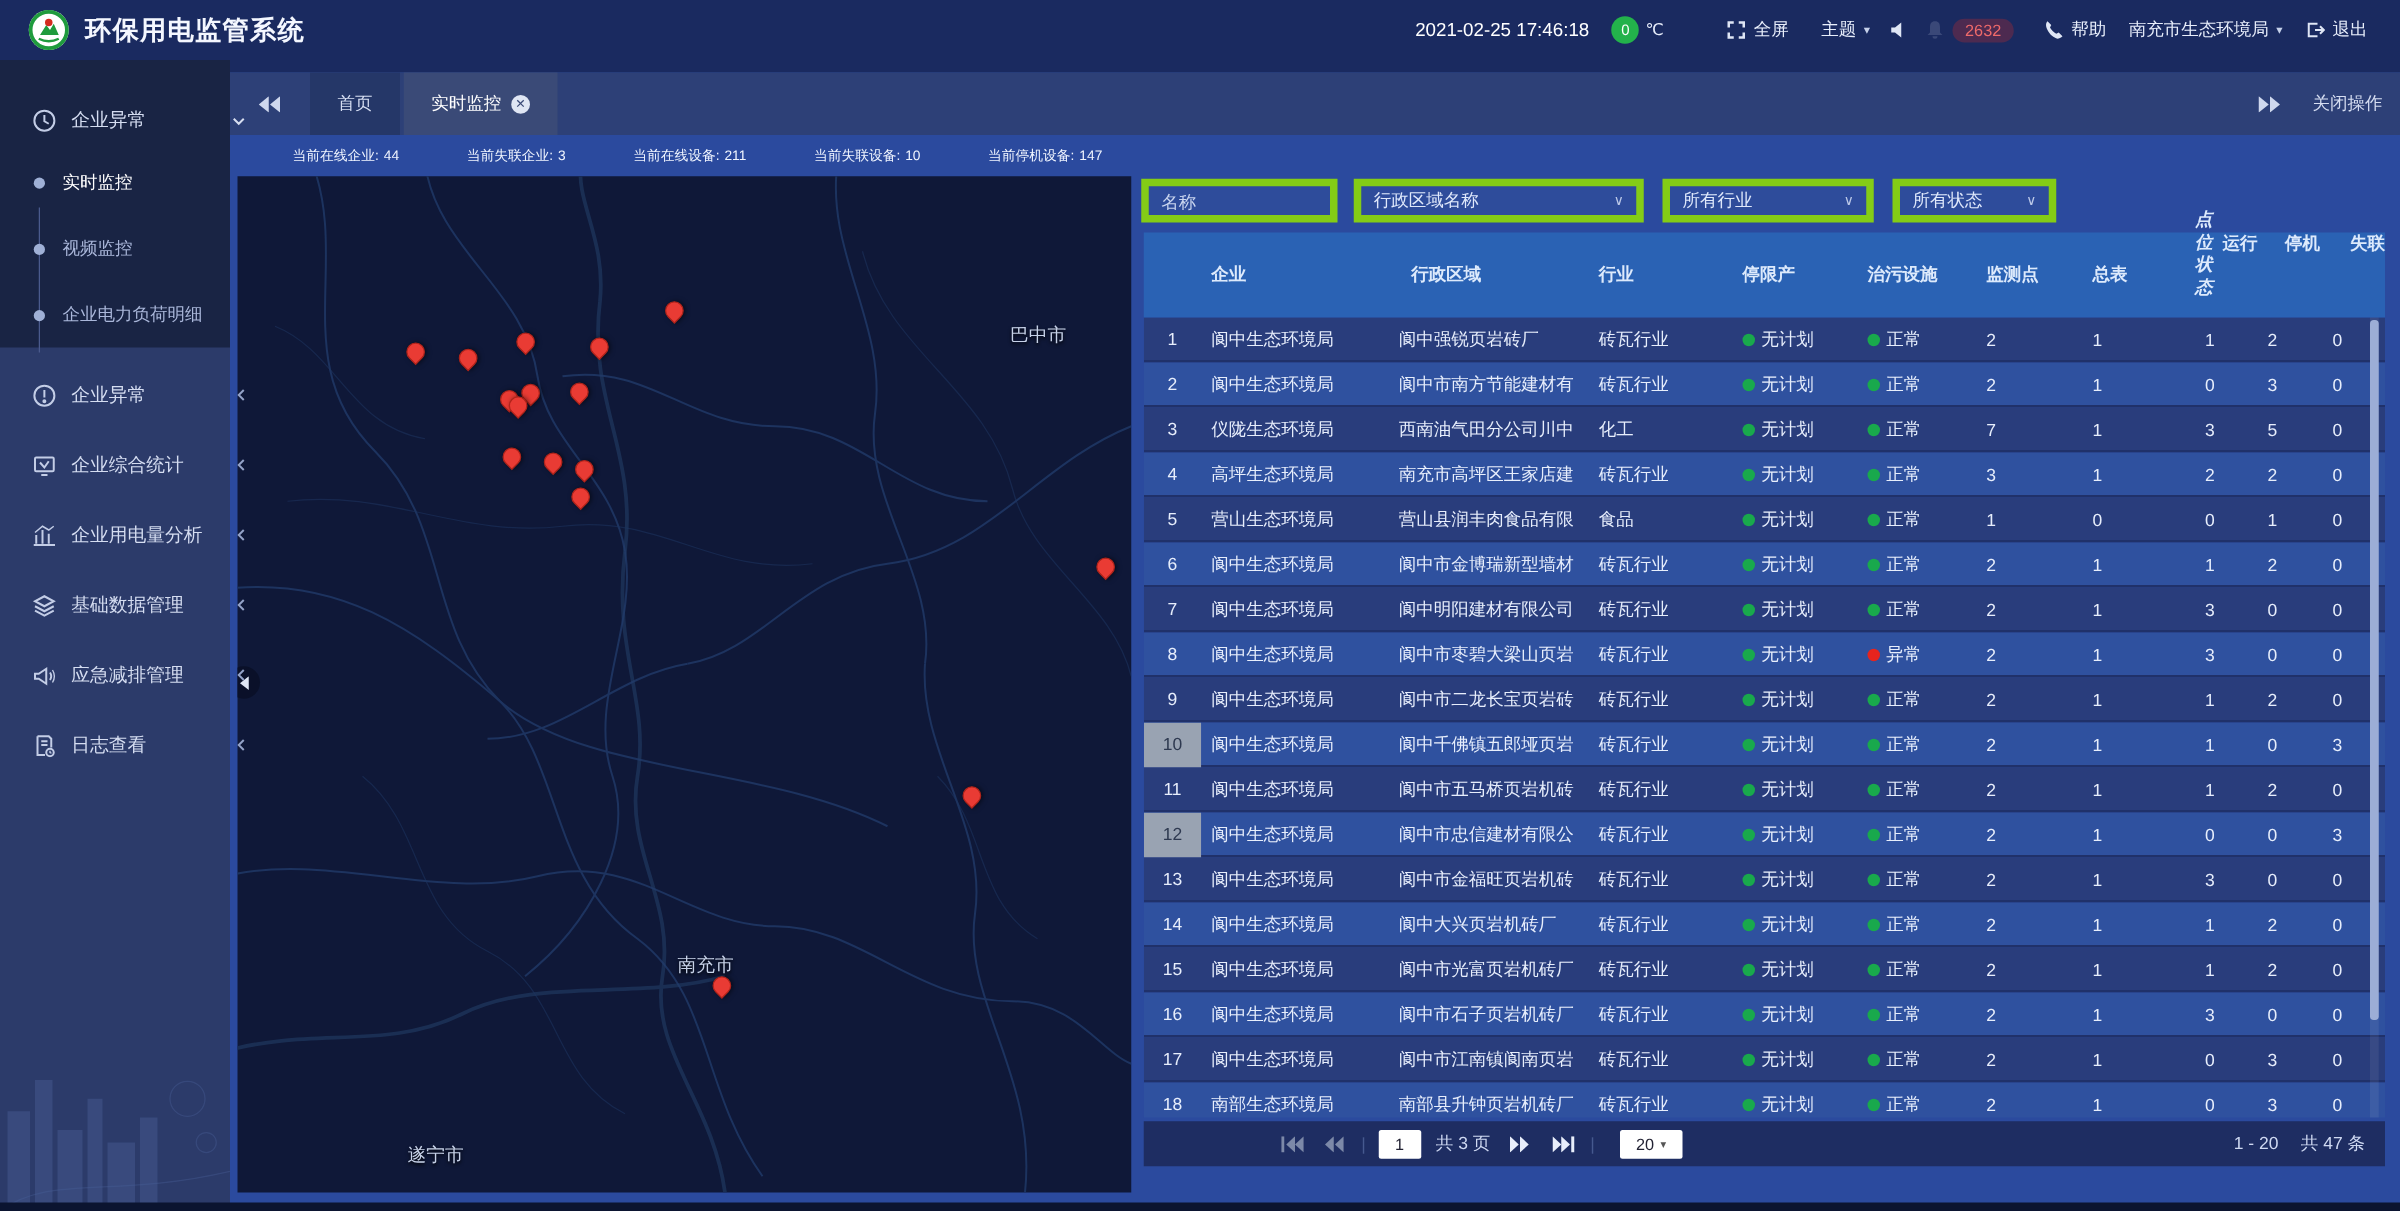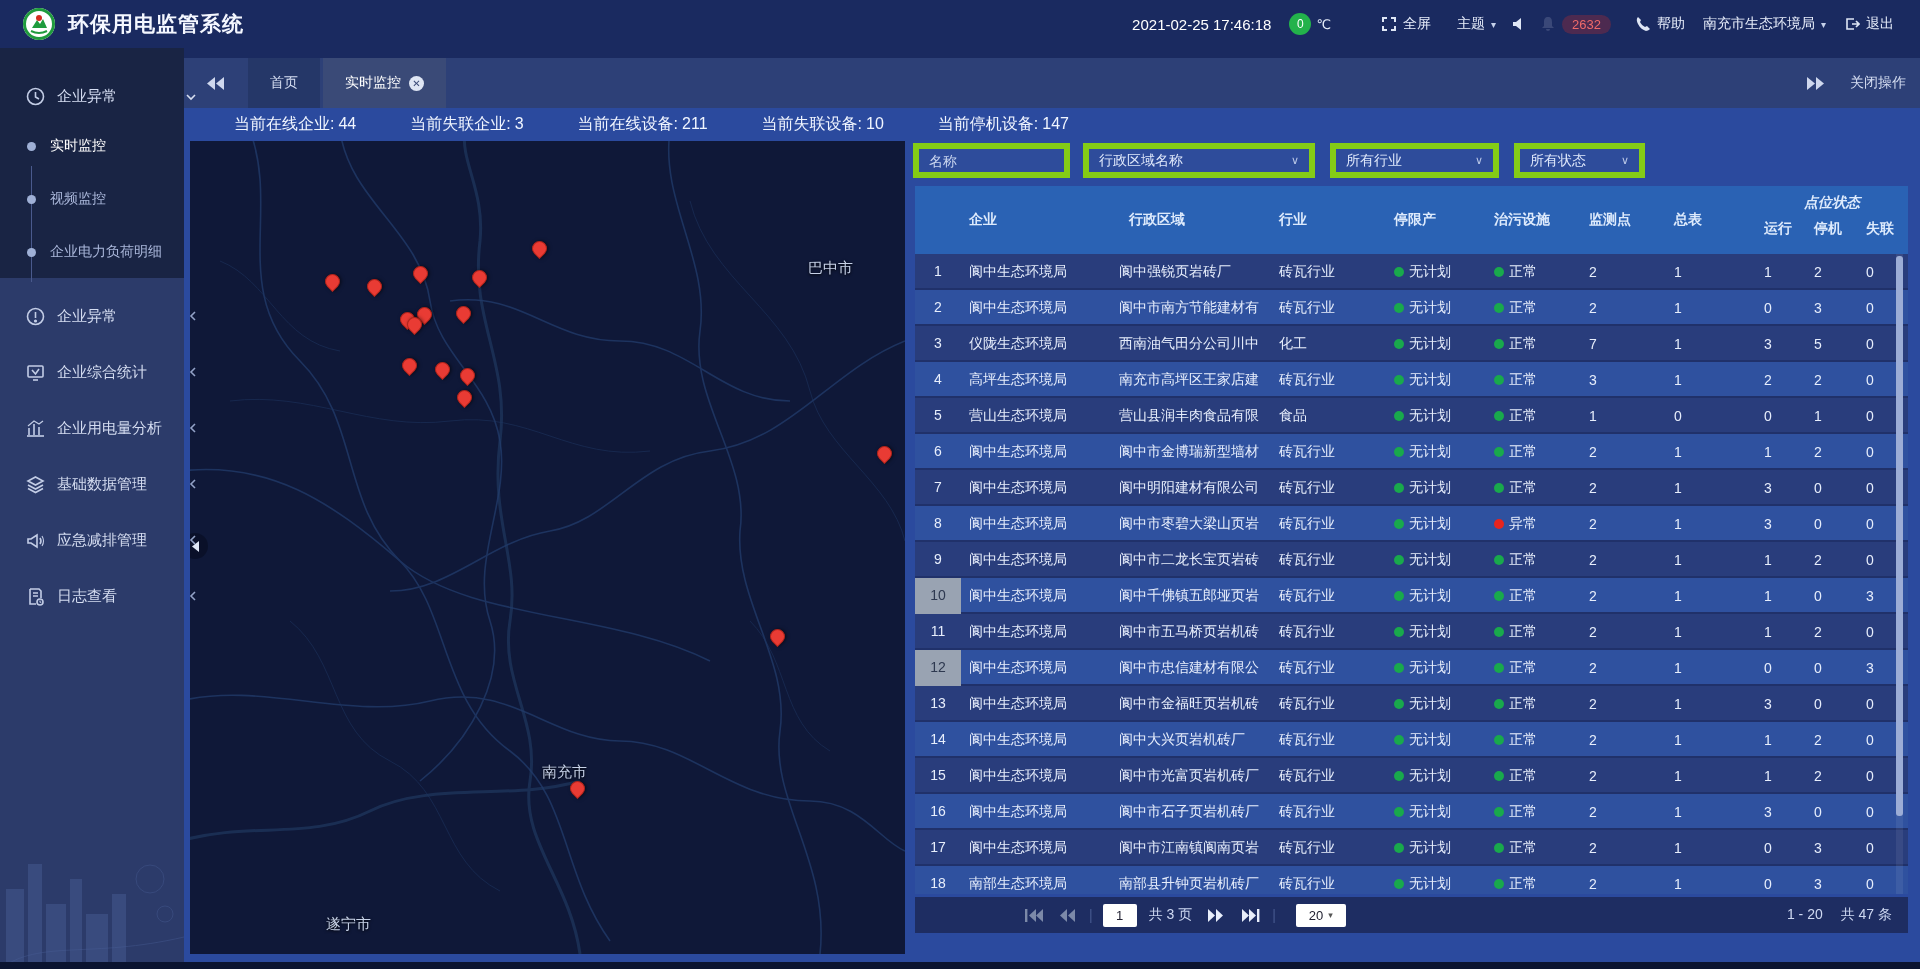--- a/index.html
+++ b/index.html
@@ -48,21 +48,21 @@
   .sub-dot { position:absolute; left:27px; width:9px; height:9px; border-radius:50%; background:#9fb0d6; } 
   .skyline { position:absolute; left:0; bottom:0; width:184px; height:150px; opacity:.35; }
 
   
   .chev-layer { position:absolute; left:0; top:0; z-index:30; }
   .chev { position:absolute; width:14px; height:14px; }
 
   
   .content { position:absolute; left:184px; top:108px; width:1736px; height:861px; background:#2b4a9e; }
   .stats { position:absolute; left:50px; top:0; height:33px; display:flex; align-items:center; gap:54px;
-    color:#f0f5ff; font-size:16px; white-space:nowrap; }
+    color:#f0f5ff; font-size:11px; white-space:nowrap; }
   .stat b { font-weight:normal; margin-left:4px; }
 
   
   .map { position:absolute; left:6px; top:33px; width:715px; height:813px; background:#0f1838; overflow:hidden; }
   .roads { position:absolute; left:0; top:0; width:715px; height:813px; }
   .city-label { position:absolute; color:#c7d2e8; font-size:15px; text-shadow:0 1px 3px #000; z-index:3; }
   .pin { position:absolute; width:15px; height:15px; background:#e93b34; border:1px solid #b0241b;
     border-radius:50% 50% 50% 0; transform:rotate(-45deg); box-shadow:1px 1px 4px rgba(0,0,0,.55); z-index:4; }
   .collapse-handle { position:absolute; left:-8px; top:392px; width:26px; height:26px; border-radius:50%;
     background:rgba(10,16,40,.92); color:#dfe6f5; display:flex; align-items:center; justify-content:center;
@@ -77,21 +77,21 @@
   .f-region { left:899px; width:232px; justify-content:space-between; cursor:pointer; }
   .f-industry { left:1146px; width:169px; justify-content:space-between; cursor:pointer; }
   .f-status { left:1330px; width:131px; justify-content:space-between; cursor:pointer; }
   .sel-caret { color:#bcc9e8; font-size:11px; }
 
   
   .table { position:absolute; left:731px; top:78px; width:993px; }
   .thead { height:68px; background:#2a62b4; color:#ddeafc; font-size:14px; font-weight:bold;
     display:flex; align-items:stretch; }
   .th { display:flex; align-items:center; padding-left:8px; }
-  .th-group { display:flex; flex-direction:column; width:152px; }
+  .th-group { display:flex; flex-direction:row; width:152px; }
   .th-group .g-top { height:34px; display:flex; align-items:center; justify-content:center;
     font-style:italic; }
   .th-group .g-sub { height:34px; display:flex; }
   .g-sub span { display:flex; align-items:flex-start; padding-left:8px; }
   .c-seq{width:46px}.c-region{width:150px}.c-company{width:160px}.c-industry{width:115px}
   .c-restrict{width:100px}.c-facility{width:95px}.c-monitor{width:85px}.c-meter{width:90px}
   .c-run{width:50px}.c-stop{width:52px}.c-lost{width:50px}
   .rows-clip { height:640px; overflow:hidden; position:relative; }
   .trow { display:flex; height:36px; align-items:center; color:#e7eefc; font-size:14px;
     box-shadow:inset 0 -2px 0 #20316a; cursor:pointer; }

